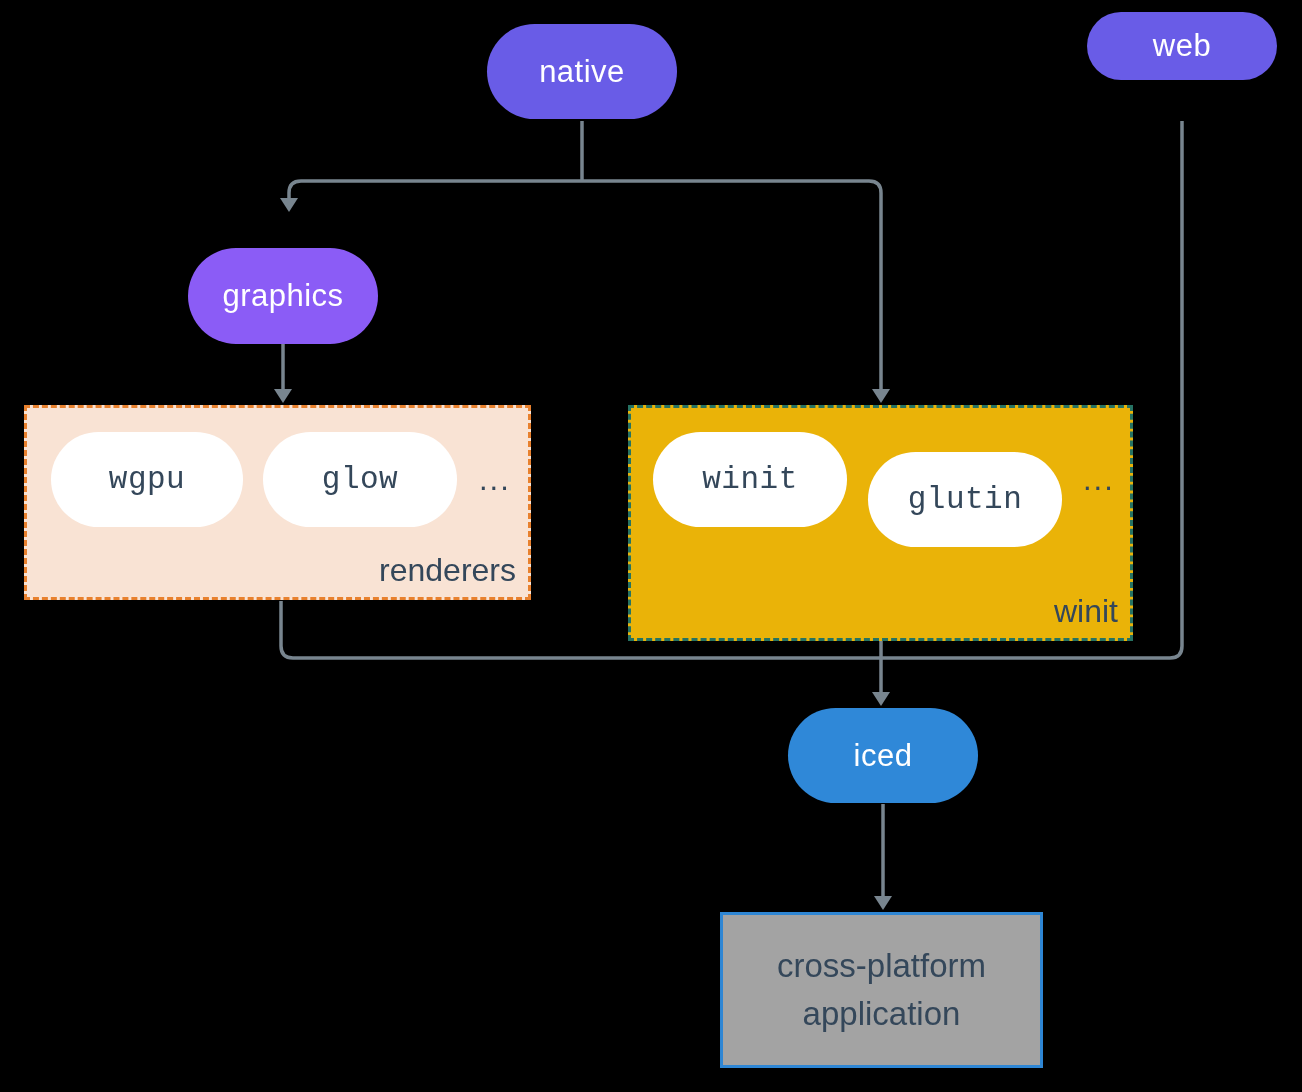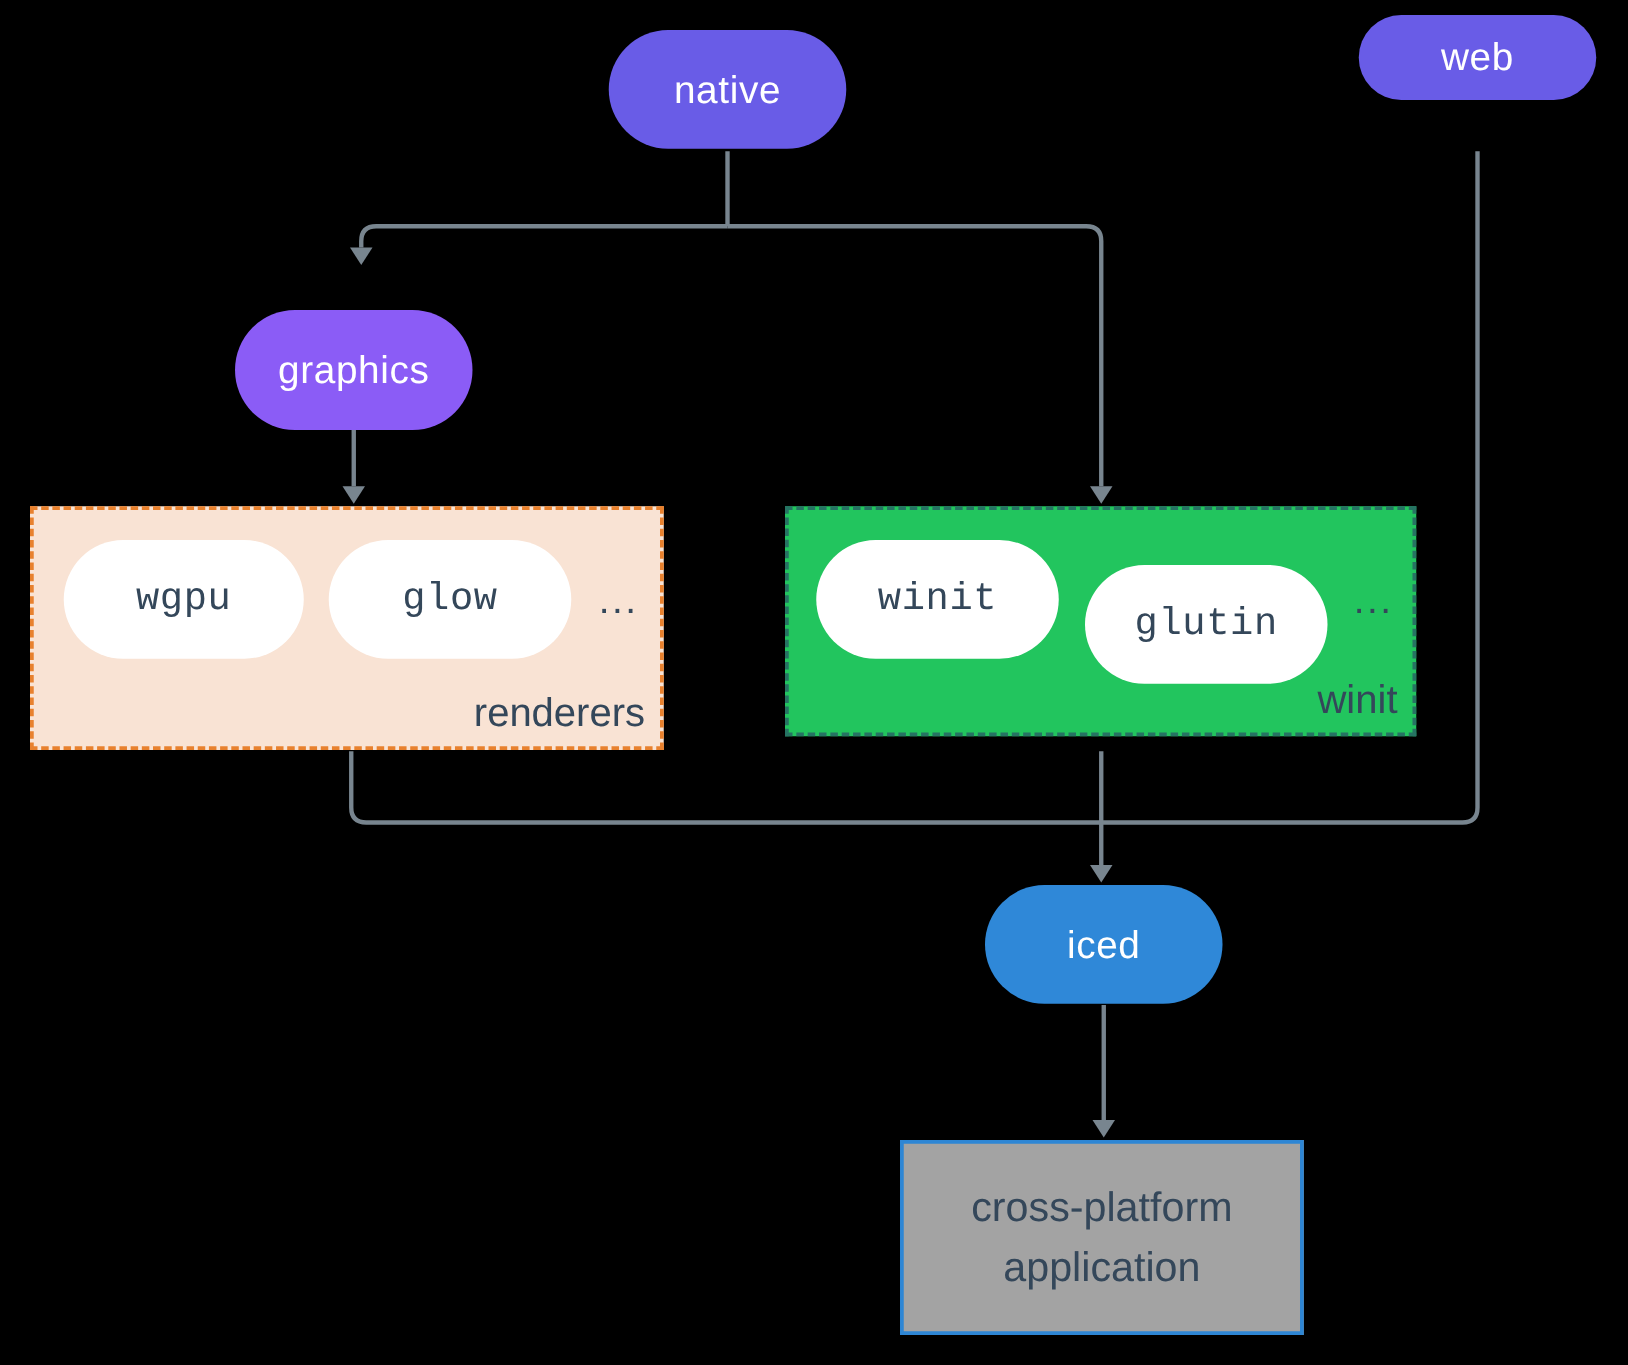--- a/index.html
+++ b/index.html
@@ -50,22 +50,22 @@
     box-sizing: border-box;
   }
   .group-renderers {
     left: 24px; top: 405px;
     width: 507px; height: 195px;
     background: #f9e3d4;
     border: 3px dashed #e8812e;
   }
   .group-shells {
     left: 628px; top: 405px;
-    width: 505px; height: 184px;
-    background: #22c55e;
+    width: 505px; height: 236px;
+    background: #eab308;
     border: 3px dashed #267363;
   }
   .group-box .pill { position: absolute; }
   .ellipsis {
     position: absolute;
     top: 24px;
     height: 95px;
     display: flex;
     align-items: center;
     font-size: 31px;

